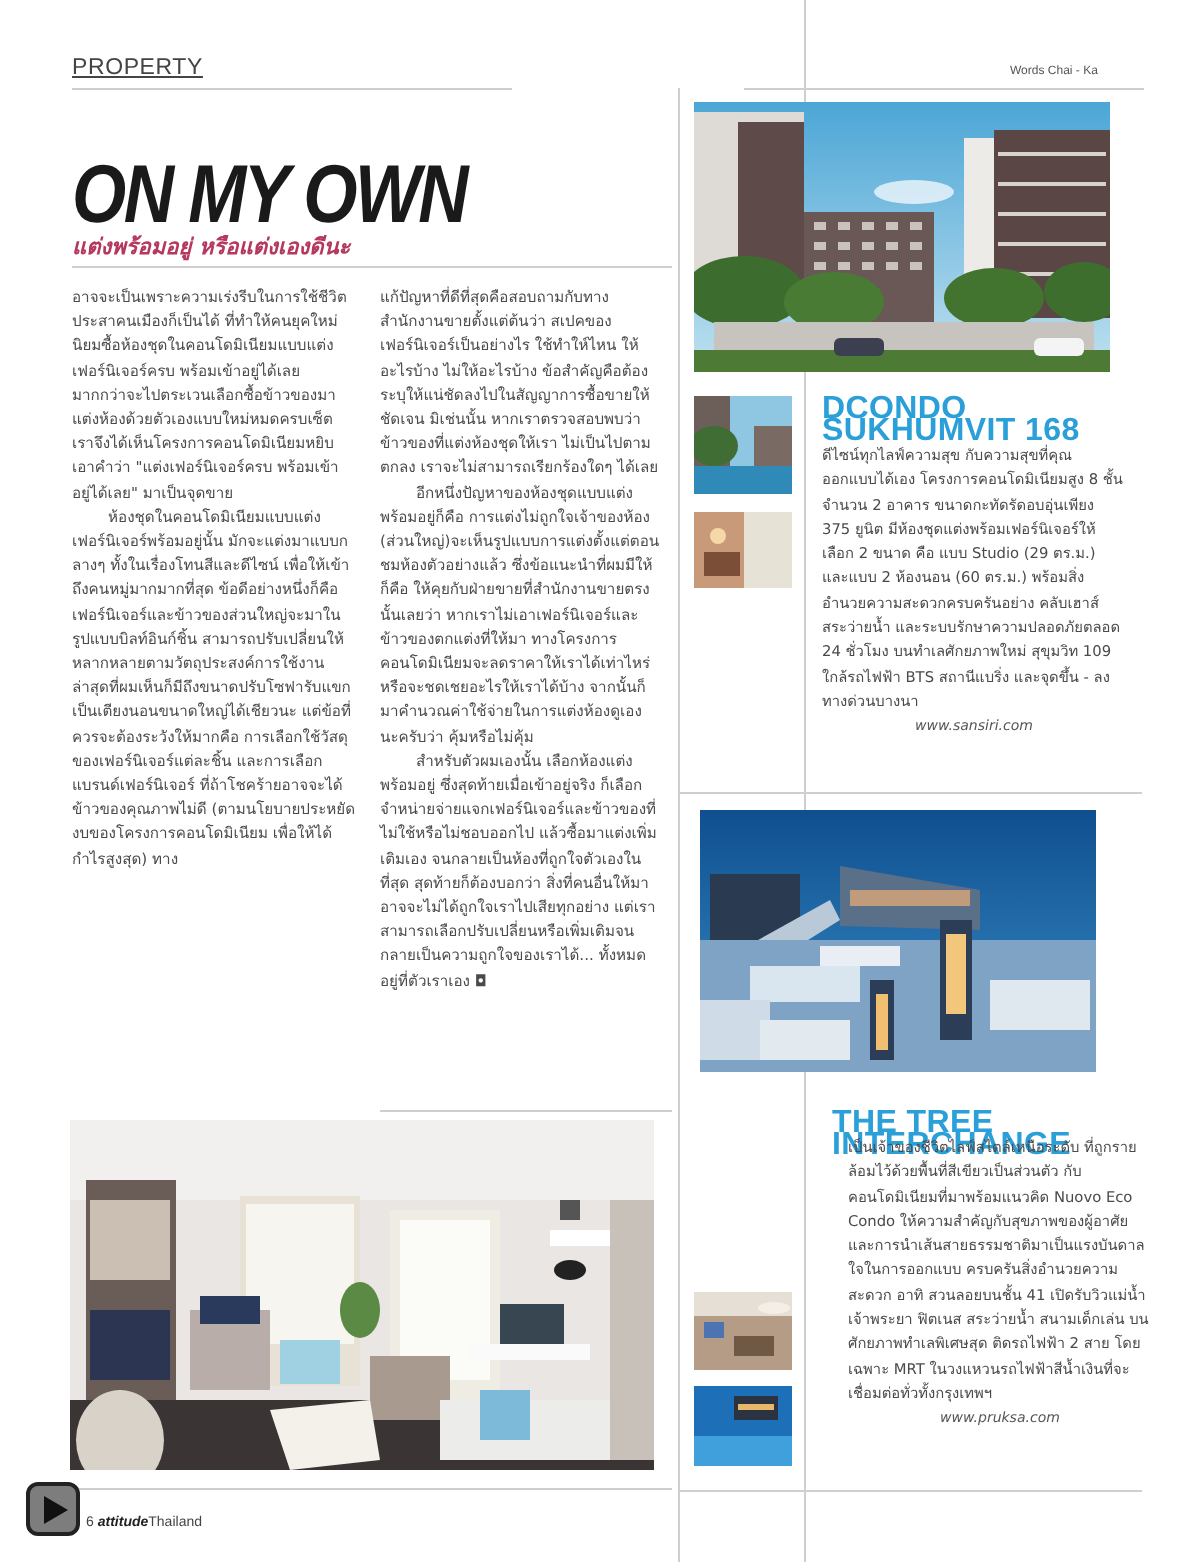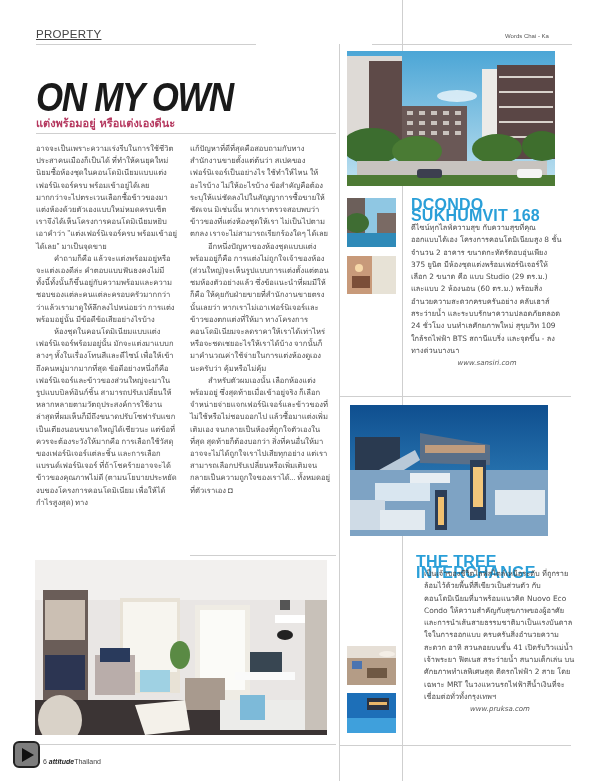--- a/index.html
+++ b/index.html
@@ -3,22 +3,22 @@
 <meta charset="utf-8">
 <style>
   html, body { margin:0; padding:0; }
   body { width:600px; height:781px; background:#ffffff; position:relative; overflow:hidden; font-family:"DejaVu Sans", sans-serif; color:#3a3a3a; }
   .abs { position:absolute; }
   .section-label { left:36px; top:28px; font-size:11.5px; letter-spacing:0.3px; color:#444; font-family:"Liberation Sans", sans-serif;text-decoration:underline; }
   .byline { left:505px; top:33px; font-size:6px; color:#555; font-family:"Liberation Sans", sans-serif; }
   .hr { background:#cfcfcf; height:1px; }
   .vr { background:#cfcfcf; width:1px; }
   .title { left:36px; top:77px; font-family:"Liberation Sans", sans-serif; font-weight:bold; font-style:italic; font-size:41px; letter-spacing:-1.5px; color:#1a1a1a; line-height:40px; transform:scaleX(0.85); transform-origin:left top; }
-  .subtitle { left:36px; top:114px; font-family:"DejaVu Sans", sans-serif; font-weight:bold; font-size:11px; color:#b5385f; }
-  .col { font-size:7.6px; line-height:12.2px; color:#4a4a4a; text-align:left;font-family:Liberation Serif, serif; }
+  .subtitle { left:36px; top:114px; font-family:"DejaVu Sans", sans-serif; font-weight:bold; font-style:italic; font-size:11px; color:#b5385f; }
+  .col { font-size:7.6px; line-height:12.2px; color:#4a4a4a; text-align:left; }
   .col p { margin:0; text-indent:0; }
   .col p.ind { text-indent:18px; }
   .photo { overflow:hidden; }
   .heading-blue { font-family:"Liberation Sans", sans-serif; font-weight:bold; color:#2a9fd8; font-size:16px; line-height:11px; letter-spacing:0.2px; }
   .side-text { font-size:7.4px; line-height:12.3px; color:#4a4a4a; }
   .url { font-style:italic; color:#555; font-size:7px;text-align:center; }
   .play { left:13px; top:741px; width:27px; height:27px; border:2px solid #222; border-radius:6px; background:#7d7d7d; box-sizing:border-box; }
   .play:after { content:""; position:absolute; left:7px; top:5px; border-left:12px solid #111; border-top:7px solid transparent; border-bottom:7px solid transparent; }
   .footer { left:43px; top:758px; font-size:7px; color:#444; font-family:"Liberation Sans", sans-serif; }
   .footer b { font-weight:bold; font-style:italic; color:#222; }
@@ -31,21 +31,20 @@
 <div class="abs hr" style="left:36px; top:44px; width:220px;"></div>
 <div class="abs hr" style="left:372px; top:44px; width:200px;"></div>
 <div class="abs vr" style="left:402px; top:0; height:44px;"></div>
 
 <div class="abs title">ON MY OWN</div>
 <div class="abs subtitle">แต่งพร้อมอยู่ หรือแต่งเองดีนะ</div>
 <div class="abs hr" style="left:36px; top:133px; width:300px;"></div>
 
 <div class="abs col" style="left:36px; top:143px; width:142px;">
   <p>อาจจะเป็นเพราะความเร่งรีบในการใช้ชีวิตประสาคนเมืองก็เป็นได้ ที่ทำให้คนยุคใหม่นิยมซื้อห้องชุดในคอนโดมิเนียมแบบแต่งเฟอร์นิเจอร์ครบ พร้อมเข้าอยู่ได้เลย มากกว่าจะไปตระเวนเลือกซื้อข้าวของมาแต่งห้องด้วยตัวเองแบบใหม่หมดครบเซ็ต เราจึงได้เห็นโครงการคอนโดมิเนียมหยิบเอาคำว่า "แต่งเฟอร์นิเจอร์ครบ พร้อมเข้าอยู่ได้เลย" มาเป็นจุดขาย</p>
-  <p class="ind">คำถามก็คือ แล้วจะแต่งพร้อมอยู่หรือจะแต่งเองดีล่ะ คำตอบแบบฟันธงคงไม่มี ทั้งนี้ทั้งนั้นก็ขึ้นอยู่กับความพร้อมและความชอบของแต่ละคนแต่ละครอบครัวมากกว่า ว่าแล้วเรามาดูให้ลึกลงไปหน่อยว่า การแต่งพร้อมอยู่นั้น มีข้อดีข้อเสียอย่างไรบ้าง</p>
   <p class="ind">ห้องชุดในคอนโดมิเนียมแบบแต่งเฟอร์นิเจอร์พร้อมอยู่นั้น มักจะแต่งมาแบบกลางๆ ทั้งในเรื่องโทนสีและดีไซน์ เพื่อให้เข้าถึงคนหมู่มากมากที่สุด ข้อดีอย่างหนึ่งก็คือ เฟอร์นิเจอร์และข้าวของส่วนใหญ่จะมาในรูปแบบบิลท์อินก์ชิ้น สามารถปรับเปลี่ยนให้หลากหลายตามวัตถุประสงค์การใช้งาน ล่าสุดที่ผมเห็นก็มีถึงขนาดปรับโซฟารับแขกเป็นเตียงนอนขนาดใหญ่ได้เชียวนะ แต่ข้อที่ควรจะต้องระวังให้มากคือ การเลือกใช้วัสดุของเฟอร์นิเจอร์แต่ละชิ้น และการเลือกแบรนด์เฟอร์นิเจอร์ ที่ถ้าโชคร้ายอาจจะได้ข้าวของคุณภาพไม่ดี (ตามนโยบายประหยัดงบของโครงการคอนโดมิเนียม เพื่อให้ได้กำไรสูงสุด) ทาง</p>
 </div>
 
 <div class="abs col" style="left:190px; top:143px; width:140px;">
   <p>แก้ปัญหาที่ดีที่สุดคือสอบถามกับทางสำนักงานขายตั้งแต่ต้นว่า สเปคของเฟอร์นิเจอร์เป็นอย่างไร ใช้ทำให์ไหน ให้อะไรบ้าง ไม่ให้อะไรบ้าง ข้อสำคัญคือต้องระบุให้แน่ชัดลงไปในสัญญาการซื้อขายให้ชัดเจน มิเช่นนั้น หากเราตรวจสอบพบว่าข้าวของที่แต่งห้องชุดให้เรา ไม่เป็นไปตามตกลง เราจะไม่สามารถเรียกร้องใดๆ ได้เลย</p>
   <p class="ind">อีกหนึ่งปัญหาของห้องชุดแบบแต่งพร้อมอยู่ก็คือ การแต่งไม่ถูกใจเจ้าของห้อง (ส่วนใหญ่)จะเห็นรูปแบบการแต่งตั้งแต่ตอนชมห้องตัวอย่างแล้ว ซึ่งข้อแนะนำที่ผมมีให้ก็คือ ให้คุยกับฝ่ายขายที่สำนักงานขายตรงนั้นเลยว่า หากเราไม่เอาเฟอร์นิเจอร์และข้าวของตกแต่งที่ให้มา ทางโครงการคอนโดมิเนียมจะลดราคาให้เราได้เท่าไหร่หรือจะชดเชยอะไรให้เราได้บ้าง จากนั้นก็มาคำนวณค่าใช้จ่ายในการแต่งห้องดูเองนะครับว่า คุ้มหรือไม่คุ้ม</p>
   <p class="ind">สำหรับตัวผมเองนั้น เลือกห้องแต่งพร้อมอยู่ ซึ่งสุดท้ายเมื่อเข้าอยู่จริง ก็เลือกจำหน่ายจ่ายแจกเฟอร์นิเจอร์และข้าวของที่ไม่ใช้หรือไม่ชอบออกไป แล้วซื้อมาแต่งเพิ่มเติมเอง จนกลายเป็นห้องที่ถูกใจตัวเองในที่สุด สุดท้ายก็ต้องบอกว่า สิ่งที่คนอื่นให้มาอาจจะไม่ได้ถูกใจเราไปเสียทุกอย่าง แต่เราสามารถเลือกปรับเปลี่ยนหรือเพิ่มเติมจนกลายเป็นความถูกใจของเราได้... ทั้งหมดอยู่ที่ตัวเราเอง ◘</p>
 </div>
 <div class="abs hr" style="left:190px; top:555px; width:146px;"></div>
 

